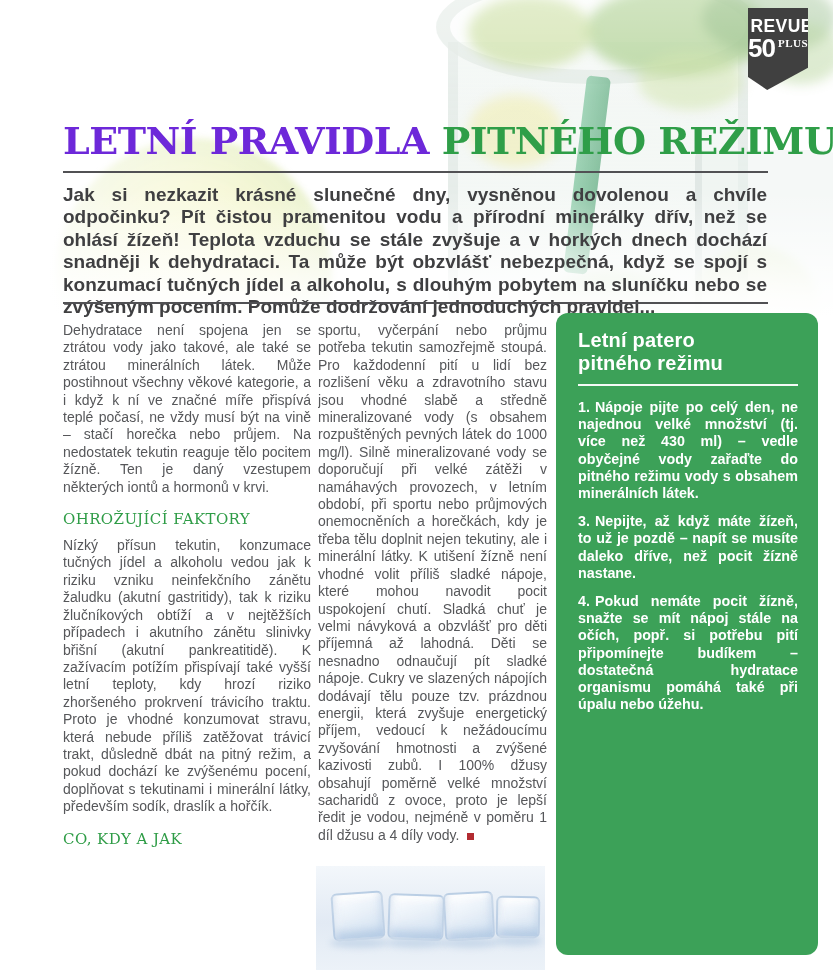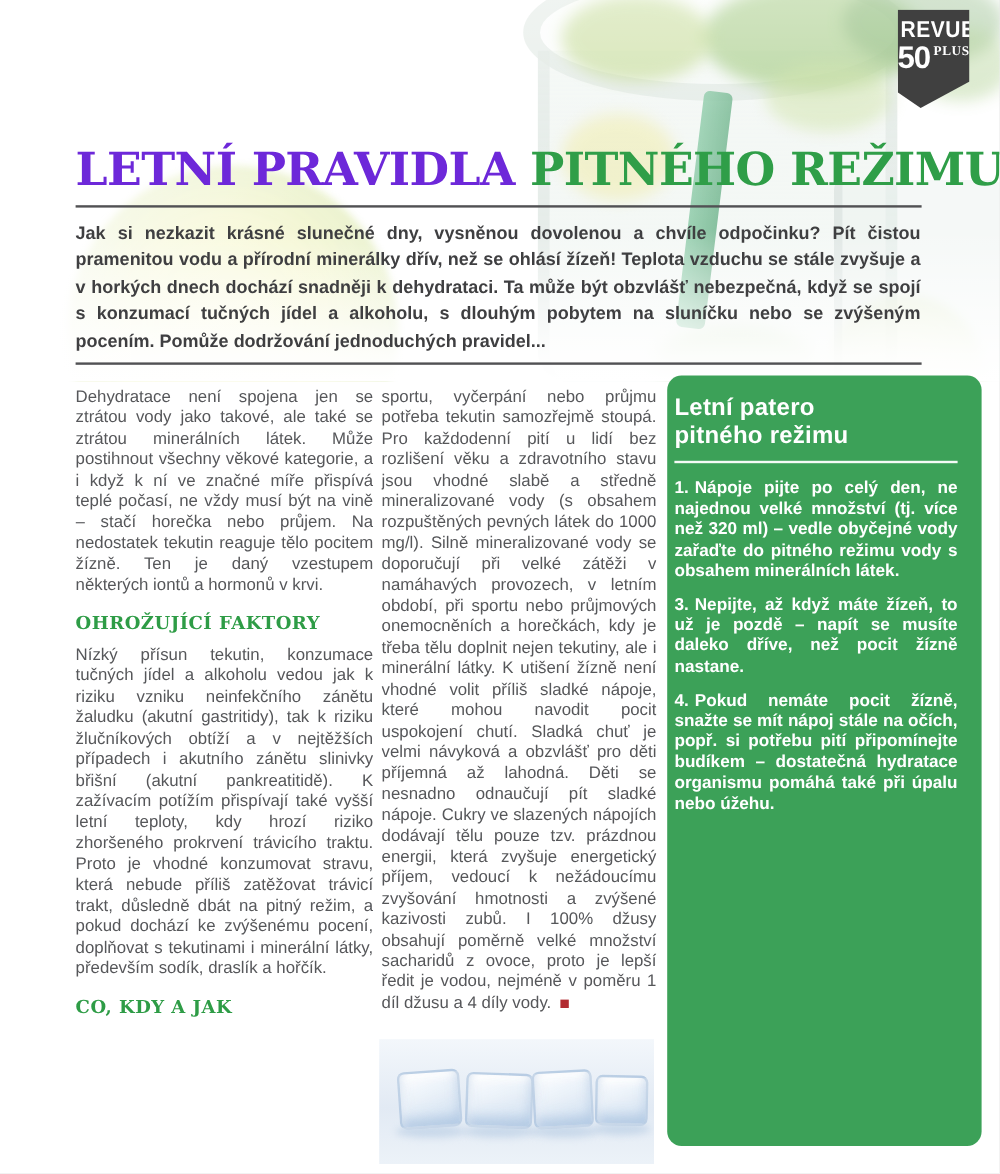--- a/index.html
+++ b/index.html
@@ -55,48 +55,48 @@
   
   .title { position:absolute; left:63px; top:118px; width:720px; z-index:3;
     font-family:"DejaVu Serif", serif; font-weight:bold; font-size:38px; line-height:46px;
     letter-spacing:-.5px; white-space:nowrap; }
   .t-dark  { color:#6d28d9; }
   .t-green { color:#2f9e48; }
   .rule { position:absolute; left:63px; width:705px; height:2px; background:#515154; z-index:3; }
   .rule-top { top:171px; }
   .rule-bottom { top:302px; }
   .intro { position:absolute; left:63px; top:184px; width:704px; z-index:3;
-    font-weight:bold; font-size:15px; line-height:22.4px; color:#3f3f41; text-align:justify; }
+    font-weight:bold; font-size:19px; line-height:22.4px; color:#3f3f41; text-align:justify; }
   
   .col { position:absolute; top:322px; z-index:3; font-size:14px; line-height:17.4px;
     text-align:justify; color:#56575a; height:652px; overflow:hidden; }
   .col1 { left:63px;  width:248px; }
   .col2 { left:318px; width:229px; }
   .col p { margin:0; }
-  .subhead { font-family:"DejaVu Serif", serif; font-weight:bold; font-size:15px; line-height:18px;
+  .subhead { font-family:"DejaVu Serif", serif; font-weight:normal; font-size:15px; line-height:18px;
     letter-spacing:.4px; color:#2e9c46; margin:14px 0 9px 0; text-align:left; }
   .endmark { display:inline-block; width:7px; height:7px; background:#b22b31; margin-left:8px; }
   
   .ice { position:absolute; left:316px; top:866px; width:229px; height:104px; z-index:2;
     background:linear-gradient(180deg,#f3f7fb 0%, #e2eaf4 55%, #ecf2f8 100%); overflow:hidden; }
   .cube { position:absolute; border-radius:6px;
     background:linear-gradient(160deg, rgba(255,255,255,.95), rgba(205,222,240,.85));
     border:2px solid rgba(160,185,215,.55);
     box-shadow:inset 0 -7px 10px rgba(150,180,215,.5), inset 3px 3px 6px rgba(255,255,255,.9); }
   .cube-shadow { position:absolute; height:10px; border-radius:50%;
     background:rgba(165,190,220,.45); filter:blur(3px); }
   .c1 { left:16px;  top:26px; width:52px; height:48px; transform:rotate(-4deg); }
   .c2 { left:72px;  top:28px; width:56px; height:46px; transform:rotate(2deg); }
   .c3 { left:128px; top:26px; width:50px; height:48px; transform:rotate(-3deg); }
   .c4 { left:180px; top:30px; width:44px; height:42px; transform:rotate(1deg); }
   .s1 { left:14px; top:72px; width:58px; } .s2 { left:70px; top:72px; width:60px; }
   .s3 { left:126px; top:72px; width:56px; } .s4 { left:178px; top:70px; width:48px; }
   
   .sidebar { position:absolute; left:556px; top:313px; width:262px; height:642px; z-index:3;
-    background:#3ca158; border-radius:12px; padding:16px 20px 14px 6px;
+    background:#3ca158; border-radius:12px; padding:16px 20px 14px 22px;
     color:#ffffff; overflow:hidden; }
   .sb-title { font-weight:bold; font-size:20px; line-height:22.5px; width:175px; letter-spacing:.2px; }
   .sb-rule { height:2px; background:rgba(255,255,255,.95); margin:10px 0 13px 0; }
   .sb-item { font-weight:bold; font-size:14.3px; line-height:17.2px; text-align:justify;
     margin-bottom:11px; }
   .sb-num { font-weight:bold; margin-right:5px; }
 </style>
 </head>
 <body>
 
@@ -150,18 +150,18 @@
     <div class="cube-shadow s4"></div>
     <div class="cube c1"></div>
     <div class="cube c2"></div>
     <div class="cube c3"></div>
     <div class="cube c4"></div>
   </div>
 
   <aside class="sidebar">
     <h2 class="sb-title">Letní patero pitného režimu</h2>
     <div class="sb-rule"></div>
-    <p class="sb-item"><span class="sb-num">1.</span><span>Nápoje pijte po celý den, ne najednou velké množství (tj. více než 320 ml) – vedle obyčejné vody zařaďte do pitného režimu vody s obsahem minerálních látek.</span></p>
+    <p class="sb-item"><span class="sb-num">1.</span><span>Nápoje pijte po celý den, ne najednou velké množství (tj. více než 430 ml) – vedle obyčejné vody zařaďte do pitného režimu vody s obsahem minerálních látek.</span></p>
     <p class="sb-item"><span class="sb-num">3.</span><span>Nepijte, až když máte žízeň, to už je pozdě – napít se musíte daleko dříve, než pocit žízně nastane.</span></p>
     <p class="sb-item"><span class="sb-num">4.</span><span>Pokud nemáte pocit žízně, snažte se mít nápoj stále na očích, popř. si potřebu pití připomínejte budíkem – dostatečná hydratace organismu pomáhá také při úpalu nebo úžehu.</span></p>
   </aside>
 
 </div>
 
 </body></html>

